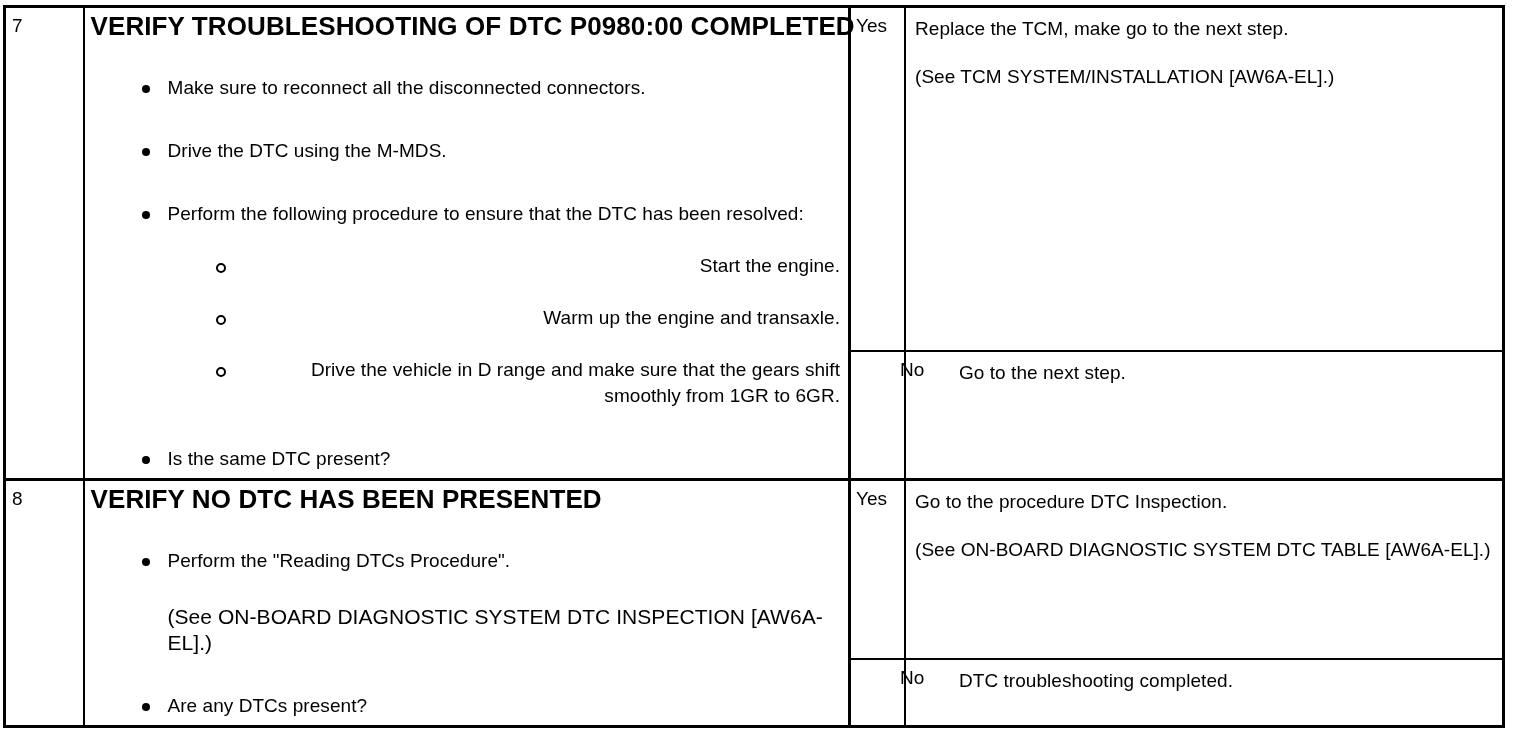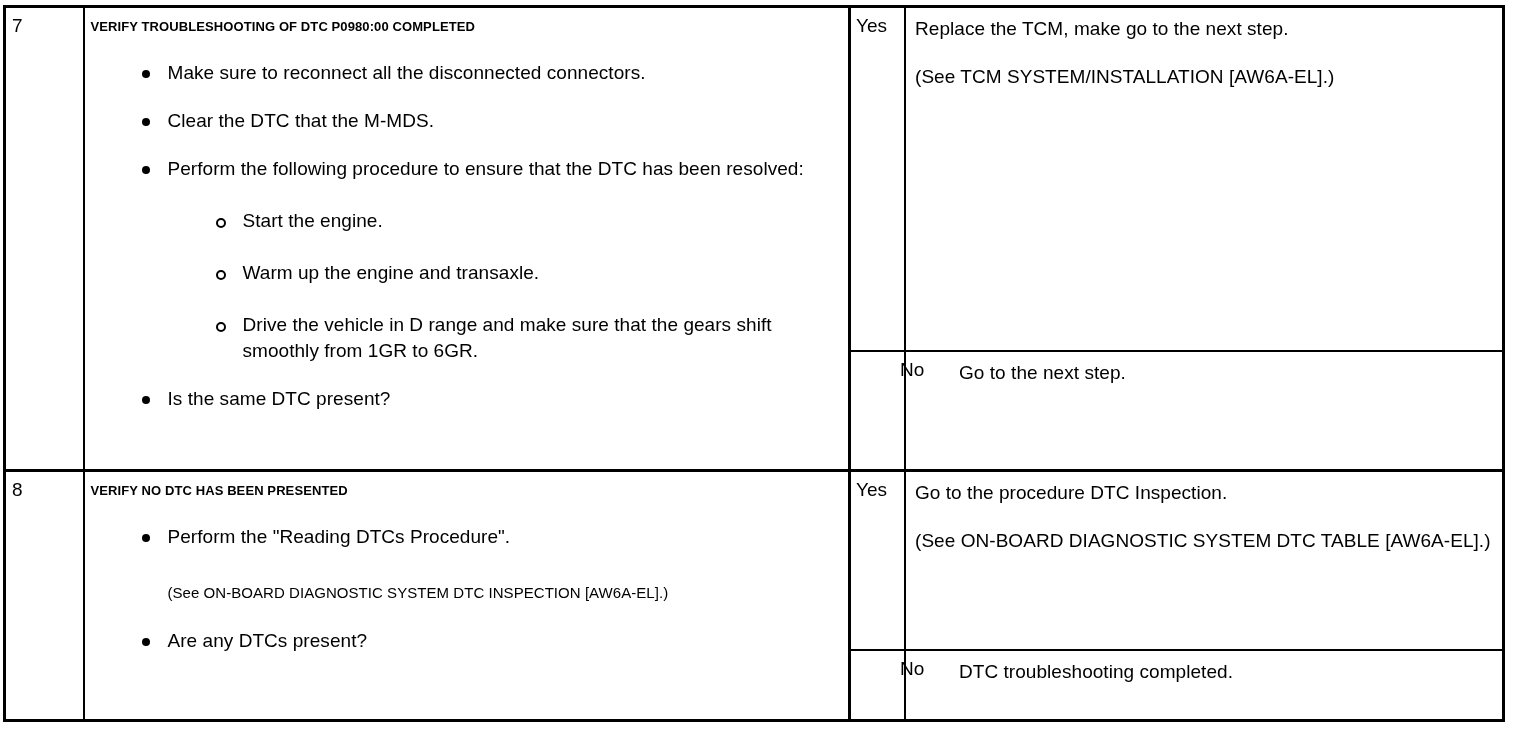--- a/index.html
+++ b/index.html
@@ -73,37 +73,37 @@
     line-height: 19px;
     padding: 8px 0 0 6px;
     letter-spacing: 0px;
   }
 
   
   .action-inner {
     padding: 7px 8px 6px 6px;
   }
   .action-title {
-    font-size: 13px;
+    font-size: 26px;
     font-weight: bold;
     line-height: 23px;
     letter-spacing: 0.1px;
     white-space: nowrap;
   }
   .bullet-list {
     list-style: none;
     margin: 0;
     padding: 0;
   }
   .bullet-item {
     position: relative;
     font-size: 19px;
     line-height: 26px;
     padding-left: 77px;
-    margin-top: 22px;
+    margin-top: 37px;
     letter-spacing: 0.05px;
   }
   .bullet-item .bullet-dot {
     position: absolute;
     left: 51px;
     top: 10px;
     width: 8px;
     height: 8px;
     border-radius: 50%;
     background: #000000;
@@ -115,26 +115,27 @@
     width: 6px;
     height: 6px;
     border-radius: 50%;
     border: 2px solid #000000;
     background: #ffffff;
     box-sizing: content-box;
   }
   .bullet-item.sub {
     padding-left: 152px;
     margin-top: 26px;
+    text-align: right;
   }
   .bullet-item.sub .bullet-ring {
     left: 125px;
   }
   .note-line {
-    font-size: 15px;
+    font-size: 21px;
     line-height: 26px;
     margin-top: 30px;
     padding-left: 77px;
     letter-spacing: 0.05px;
   }
 
   
   .answer-table {
     width: 100%;
     border-collapse: collapse;
@@ -197,21 +198,21 @@
         <td class="action-cell">
           <div class="action-inner">
             <div class="action-title">VERIFY TROUBLESHOOTING OF DTC P0980:00 COMPLETED</div>
             <ul class="bullet-list">
               <li class="bullet-item">
                 <span class="bullet-dot"></span>
                 <span>Make sure to reconnect all the disconnected connectors.</span>
               </li>
               <li class="bullet-item">
                 <span class="bullet-dot"></span>
-                <span>Clear the DTC that the M-MDS.</span>
+                <span>Drive the DTC using the M-MDS.</span>
               </li>
               <li class="bullet-item">
                 <span class="bullet-dot"></span>
                 <span>Perform the following procedure to ensure that the DTC has been resolved:</span>
               </li>
               <li class="bullet-item sub">
                 <span class="bullet-ring"></span>
                 <span>Start the engine.</span>
               </li>
               <li class="bullet-item sub">

